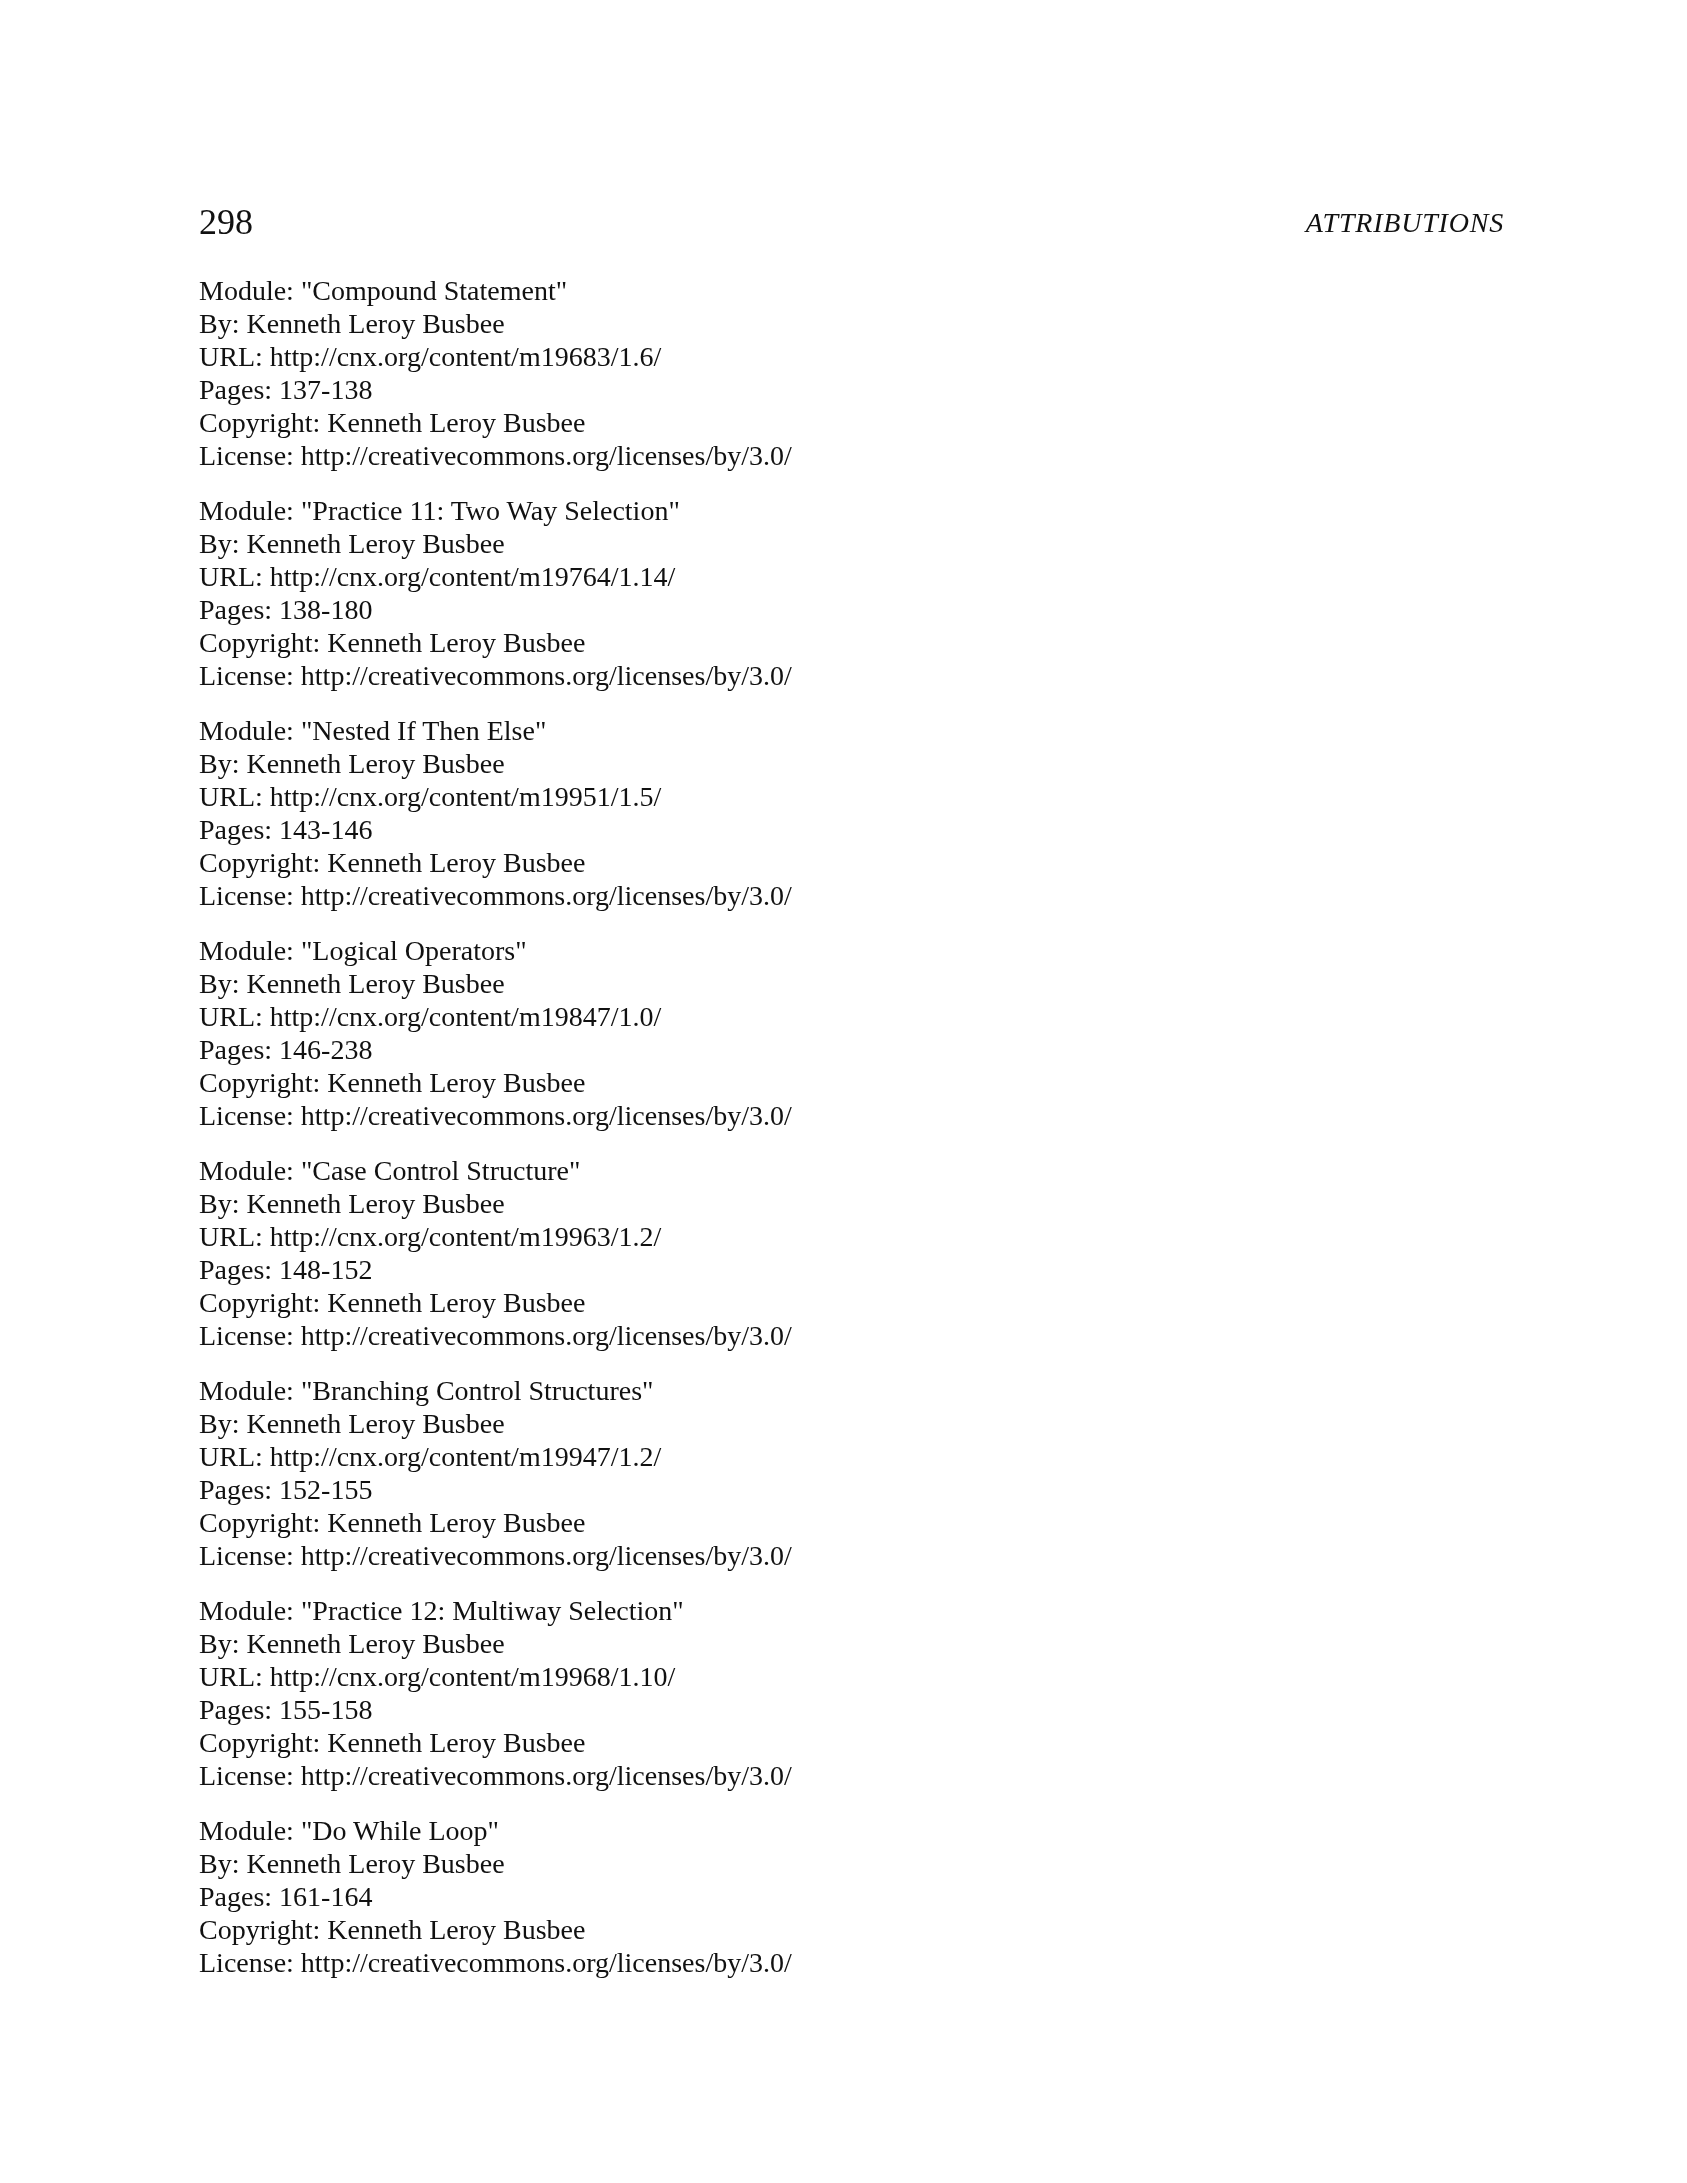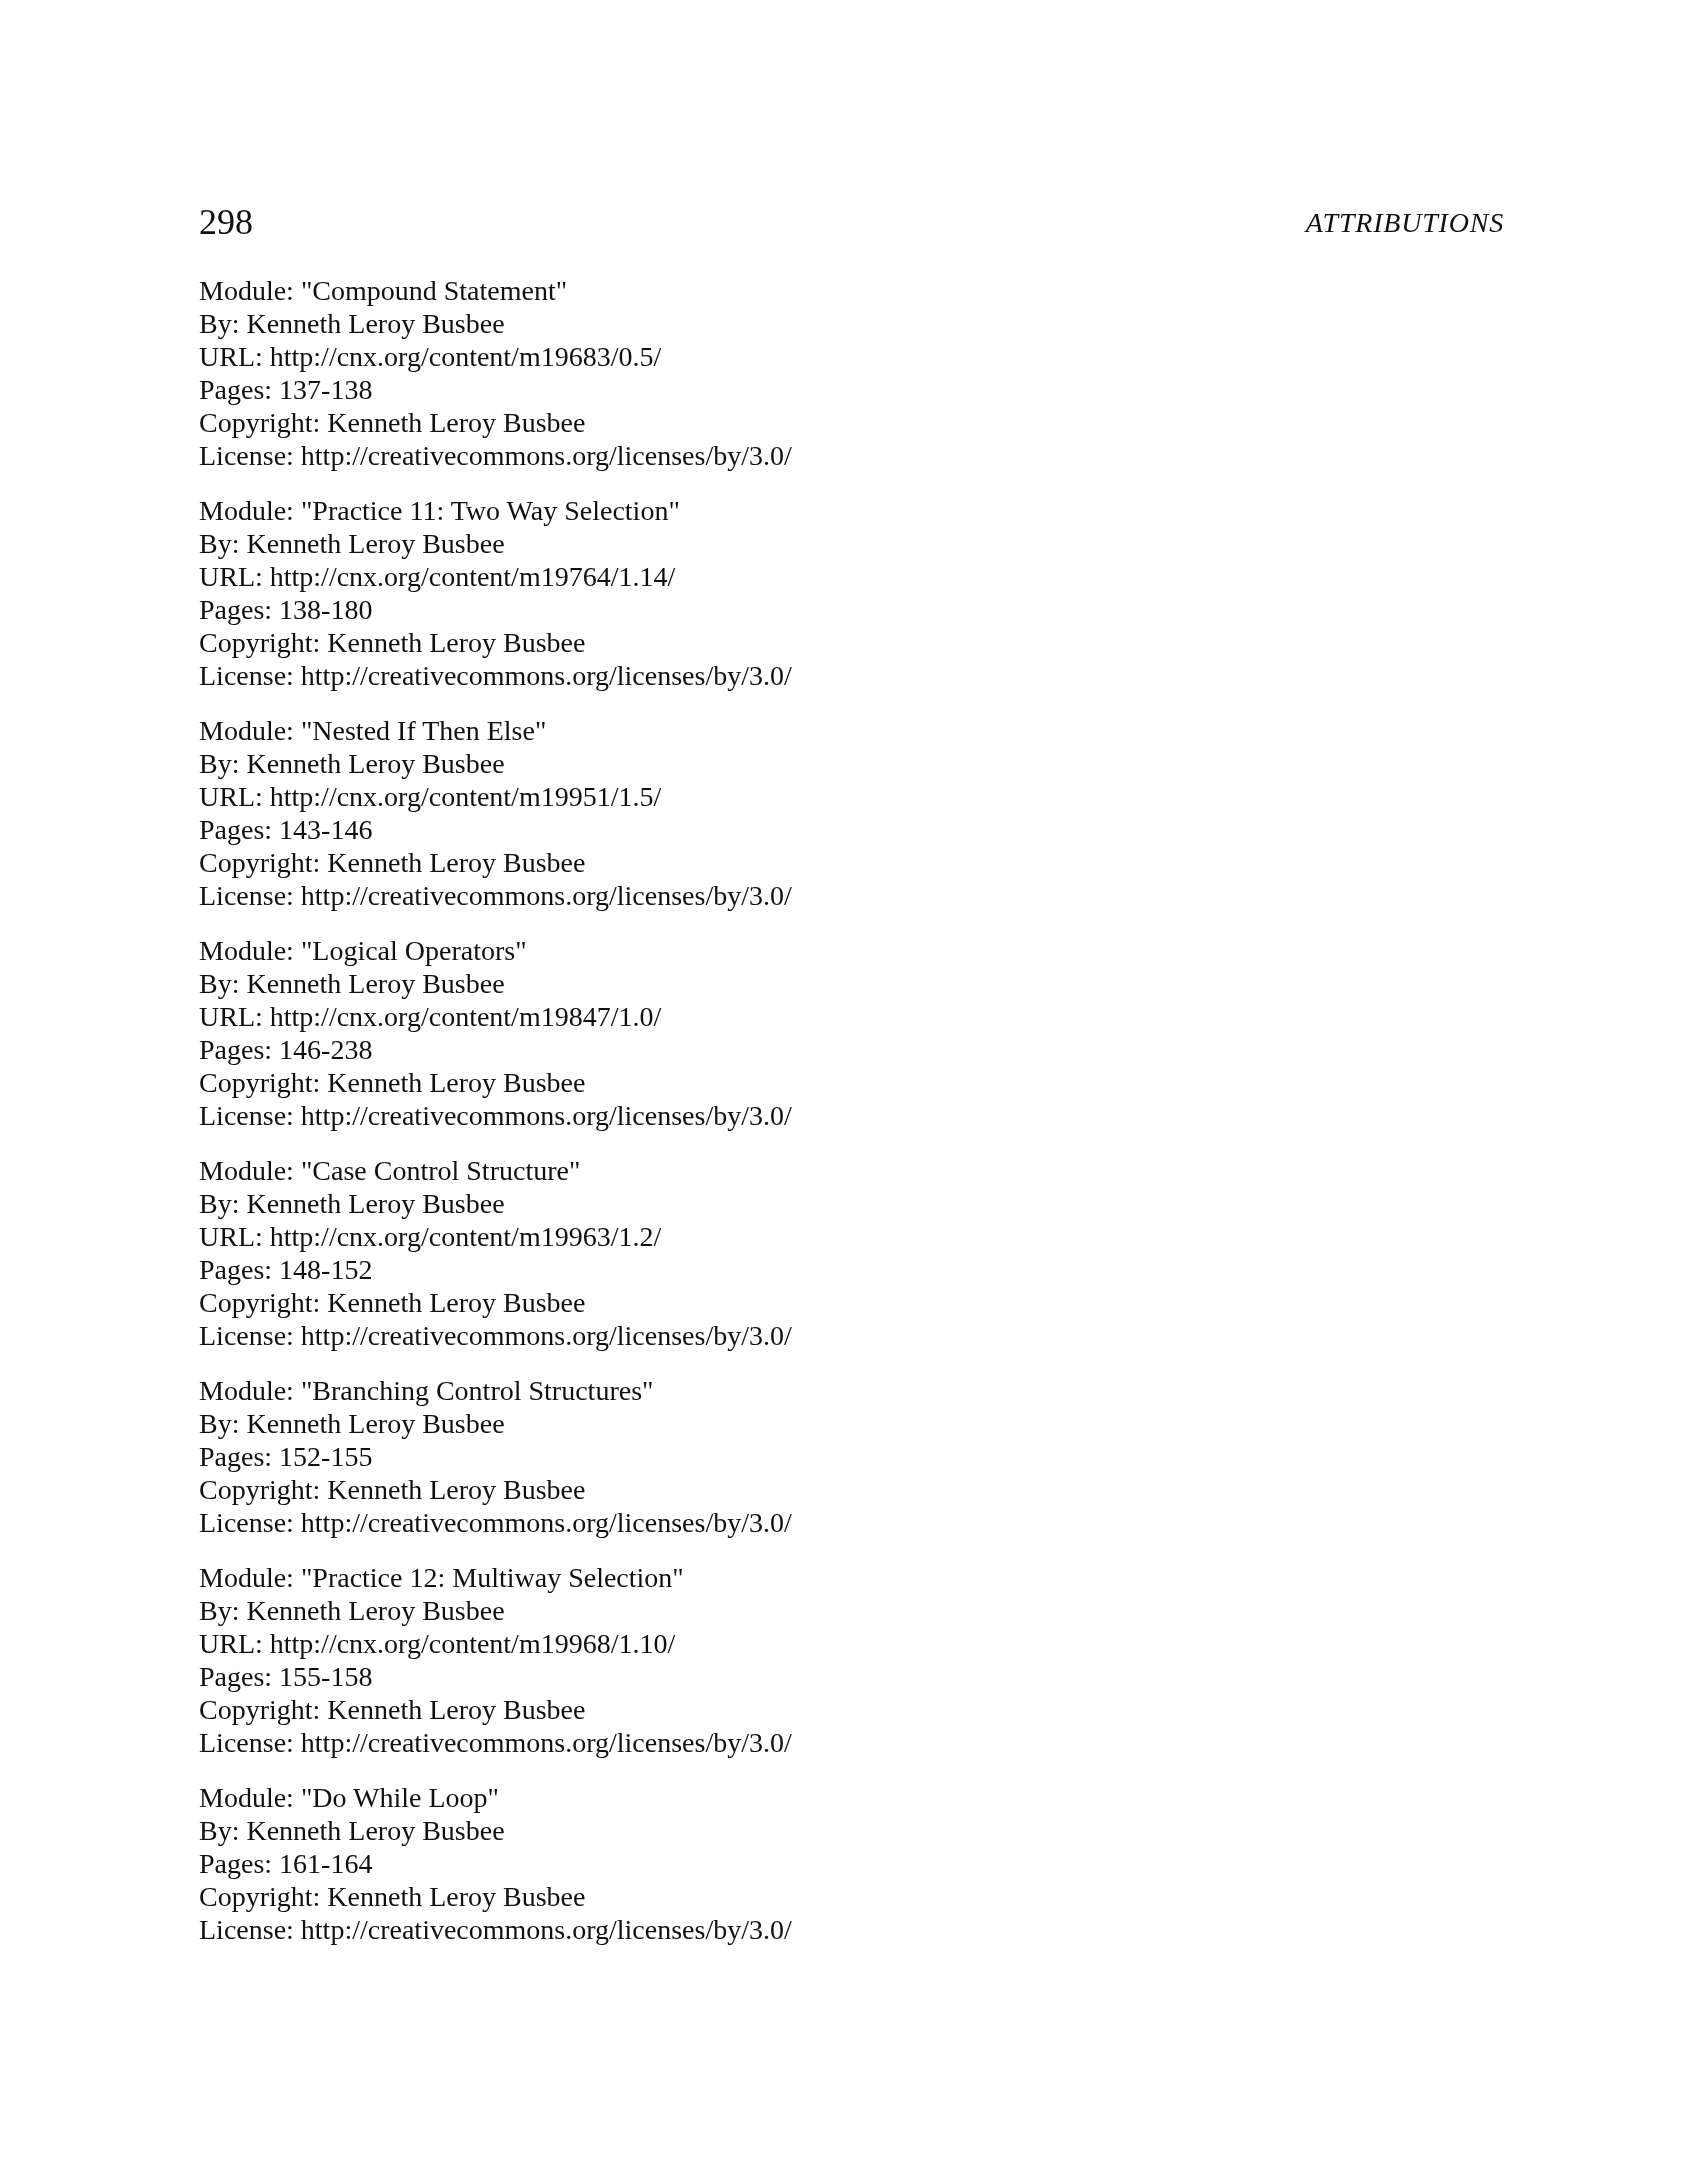--- a/index.html
+++ b/index.html
@@ -52,21 +52,21 @@
 </head>
 <body>
 
 <div class="page-number">298</div>
 <div class="running-head">ATTRIBUTIONS</div>
 
 <div class="attributions">
   <div class="entry">
     <span class="line">Module: "Compound Statement"</span>
     <span class="line">By: Kenneth Leroy Busbee</span>
-    <span class="line">URL: http://cnx.org/content/m19683/0.5/</span>
+    <span class="line">URL: http://cnx.org/content/m19683/1.6/</span>
     <span class="line">Pages: 137-138</span>
     <span class="line">Copyright: Kenneth Leroy Busbee</span>
     <span class="line">License: http://creativecommons.org/licenses/by/3.0/</span>
   </div>
   <div class="entry">
     <span class="line">Module: "Practice 11: Two Way Selection"</span>
     <span class="line">By: Kenneth Leroy Busbee</span>
     <span class="line">URL: http://cnx.org/content/m19764/1.14/</span>
     <span class="line">Pages: 138-180</span>
     <span class="line">Copyright: Kenneth Leroy Busbee</span>
@@ -92,20 +92,21 @@
     <span class="line">Module: "Case Control Structure"</span>
     <span class="line">By: Kenneth Leroy Busbee</span>
     <span class="line">URL: http://cnx.org/content/m19963/1.2/</span>
     <span class="line">Pages: 148-152</span>
     <span class="line">Copyright: Kenneth Leroy Busbee</span>
     <span class="line">License: http://creativecommons.org/licenses/by/3.0/</span>
   </div>
   <div class="entry">
     <span class="line">Module: "Branching Control Structures"</span>
     <span class="line">By: Kenneth Leroy Busbee</span>
+    <span class="line">URL: http://cnx.org/content/m19947/1.2/</span>
     <span class="line">Pages: 152-155</span>
     <span class="line">Copyright: Kenneth Leroy Busbee</span>
     <span class="line">License: http://creativecommons.org/licenses/by/3.0/</span>
   </div>
   <div class="entry">
     <span class="line">Module: "Practice 12: Multiway Selection"</span>
     <span class="line">By: Kenneth Leroy Busbee</span>
     <span class="line">URL: http://cnx.org/content/m19968/1.10/</span>
     <span class="line">Pages: 155-158</span>
     <span class="line">Copyright: Kenneth Leroy Busbee</span>

